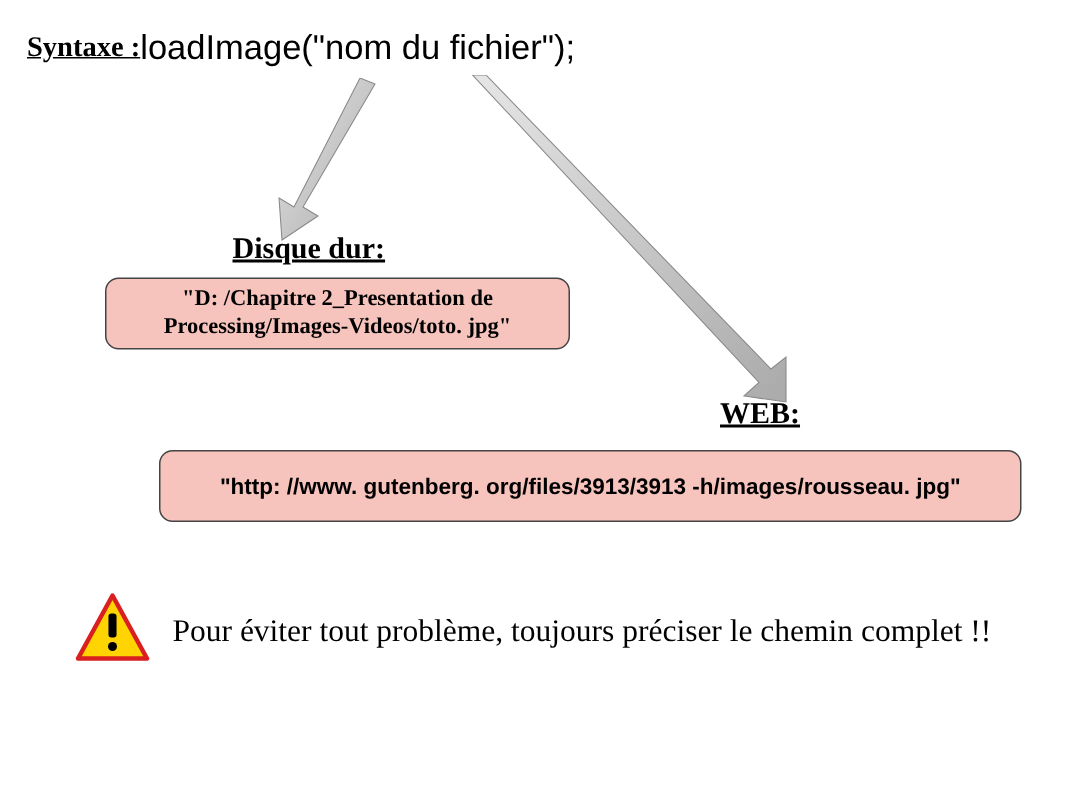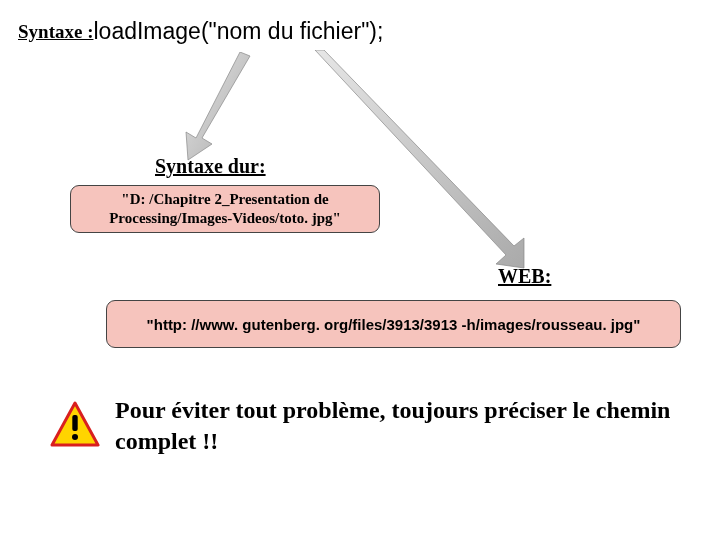--- a/index.html
+++ b/index.html
@@ -38,21 +38,21 @@
     left: 310px;
   }
   .section-label {
     font-family: "Times New Roman", serif;
     font-size: 20px;
     font-weight: bold;
     text-decoration: underline;
     position: absolute;
   }
   .disque-label { top: 155px; left: 155px; }
-  .web-label   { top: 265px; left: 498px; }
+  .web-label   { top: 265px; left: 480px; }
   .pink-box {
     position: absolute;
     background: #f6c4bd;
     border: 1px solid #444;
     border-radius: 9px;
     font-weight: bold;
     color: #000;
     display: flex;
     align-items: center;
     justify-content: center;
@@ -80,22 +80,22 @@
     top: 395px;
     left: 50px;
     display: flex;
     align-items: center;
     gap: 15px;
     width: 640px;
   }
   .warn-icon { flex: 0 0 auto; }
   .warn-text {
     font-family: "Times New Roman", serif;
-    font-size: 24px;
-    font-weight: bold;
+    font-size: 21px;
+    font-weight: normal;
     line-height: 1.3;
   }
 </style>
 </head>
 <body>
 
 <div class="top-row">
   <span class="syntax-label">Syntaxe :</span>
   <span class="syntax-code">loadImage("nom du fichier");</span>
 </div>
@@ -116,21 +116,21 @@
     <defs>
       <linearGradient id="gArr2" x1="0" y1="0" x2="1" y2="1">
         <stop offset="0%" stop-color="#e6e6e6"></stop>
         <stop offset="100%" stop-color="#aaaaaa"></stop>
       </linearGradient>
     </defs>
     <path d="M5 0 L14 0 L204 196 L214 188 L214 218 L186 214 L196 205 Z" fill="url(#gArr2)" stroke="#888" stroke-width="0.7"></path>
   </svg>
 </div>
 
-<div class="section-label disque-label">Syntaxe dur:</div>
+<div class="section-label disque-label">Disque dur:</div>
 <div class="pink-box box-disque">
   <span>"D: /Chapitre 2_Presentation de Processing/Images-Videos/toto. jpg"</span>
 </div>
 
 <div class="section-label web-label">WEB:</div>
 <div class="pink-box box-web">
   <span>"http: //www. gutenberg. org/files/3913/3913 -h/images/rousseau. jpg"</span>
 </div>
 
 <div class="warn-row">

